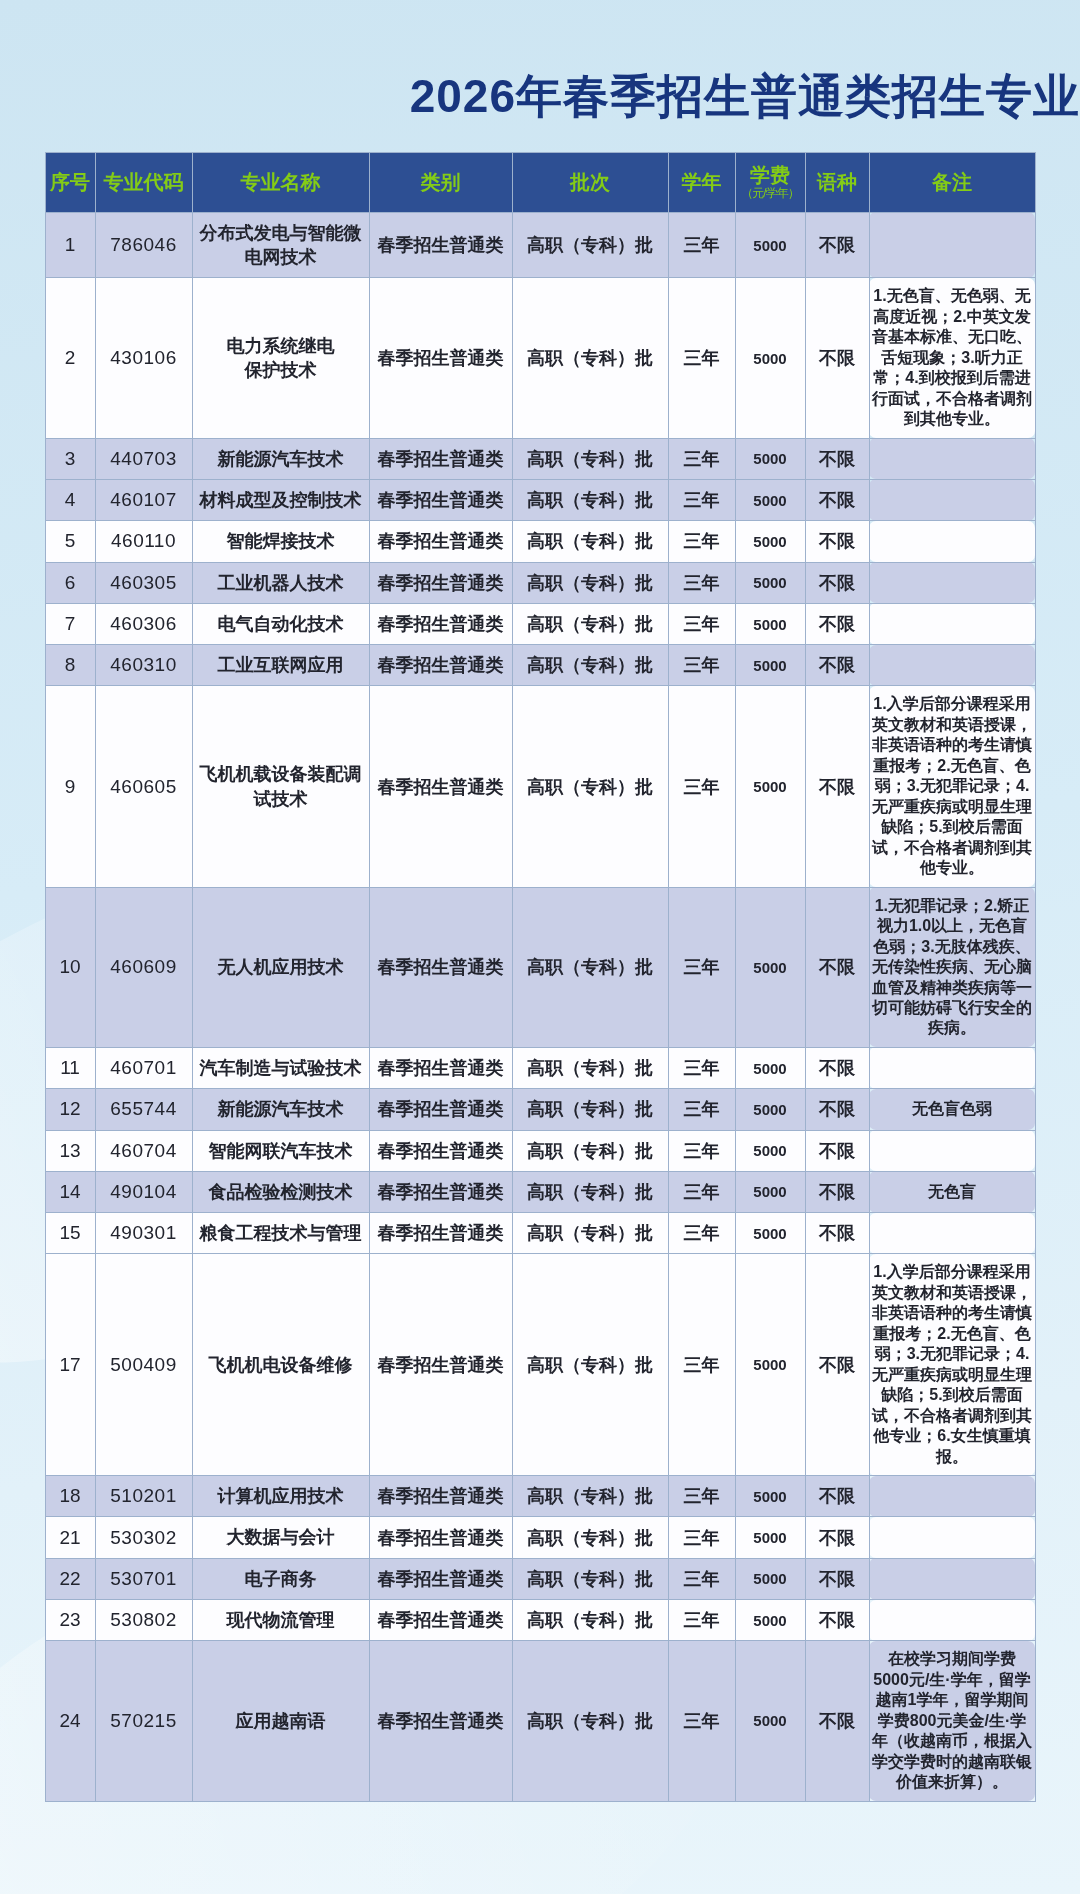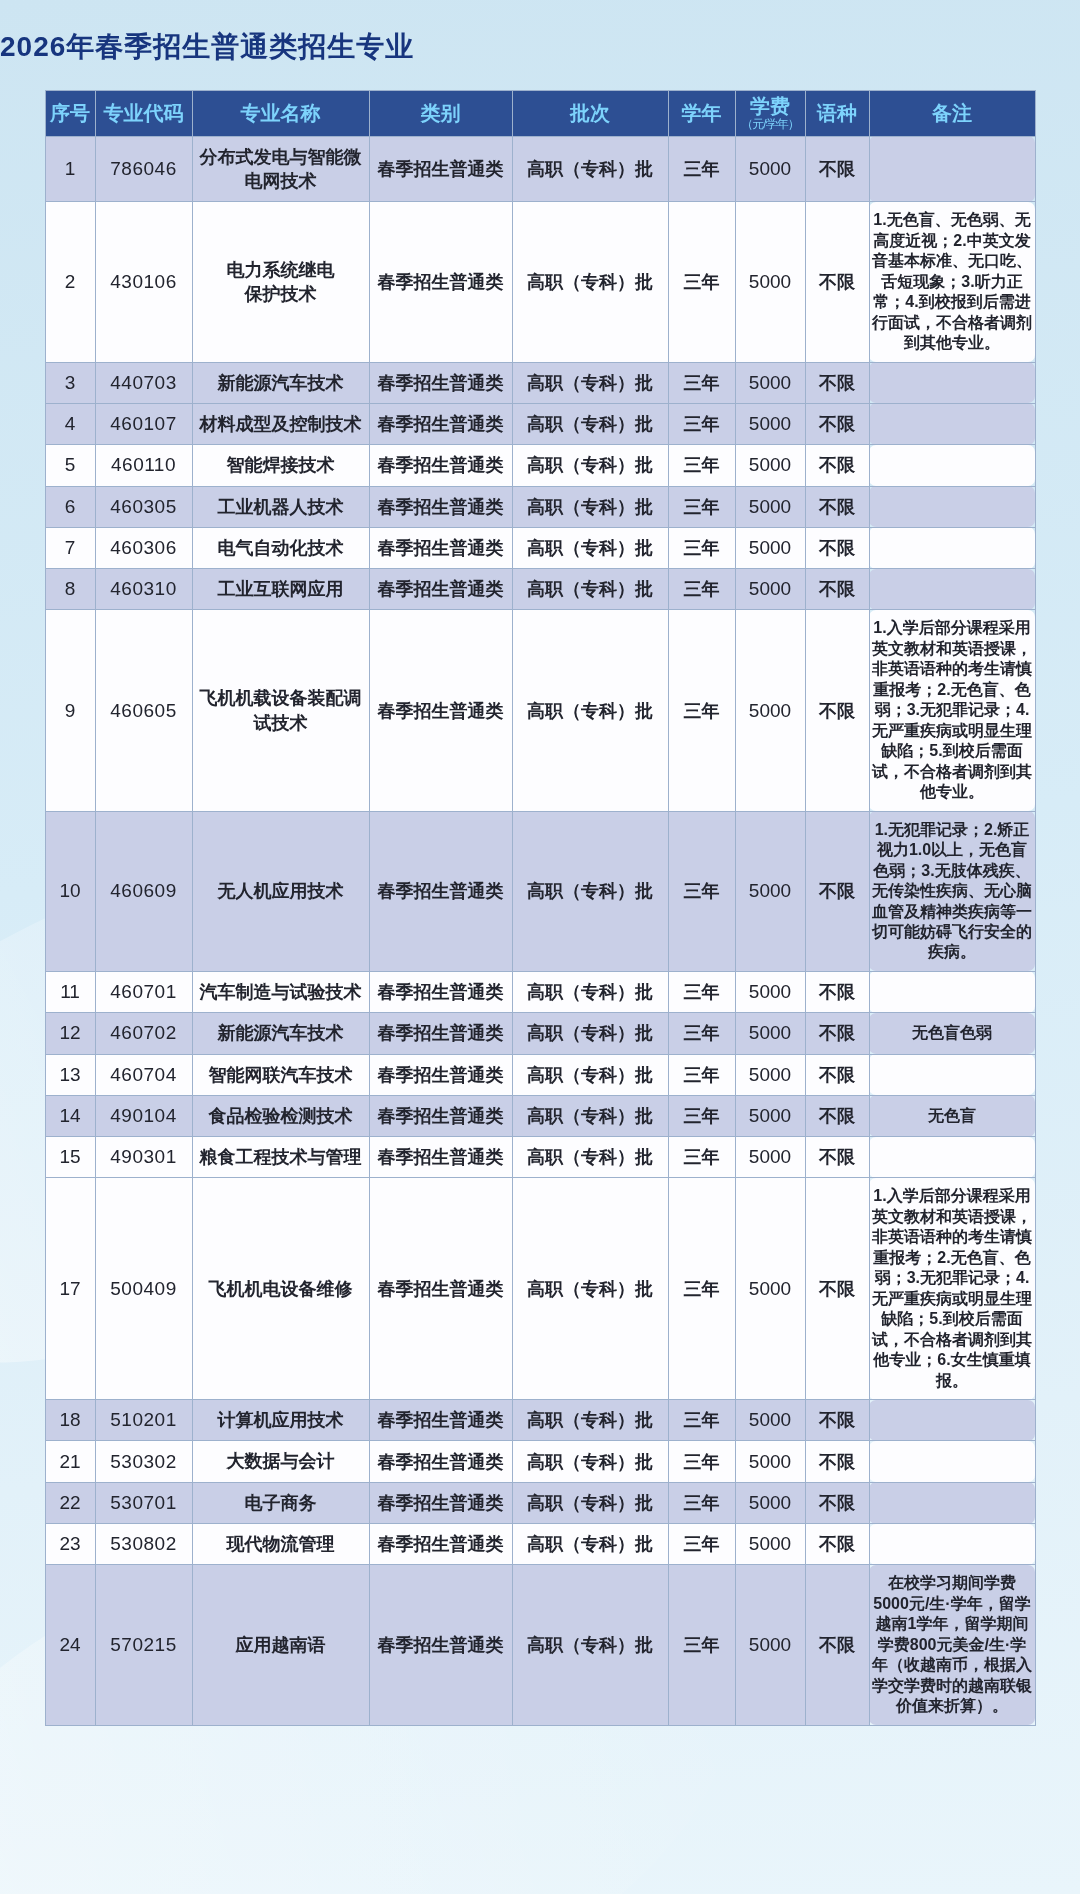--- a/index.html
+++ b/index.html
@@ -29,46 +29,46 @@
   .w2 {
     left: -150px; top: 1540px;
     width: 900px; height: 500px;
     transform: rotate(-18deg);
     border-radius: 50%;
     background: linear-gradient(90deg, rgba(255,255,255,0.38), rgba(255,255,255,0));
   }
   .title {
     position: relative;
     margin: 0;
-    padding: 28px 0 24px 0;
-    text-align: left;
-    font-size: 28px;
+    padding: 66px 0 24px 0;
+    text-align: right;
+    font-size: 46px;
     font-weight: bold;
     letter-spacing: 1px;
     color: var(--title-color, #17357e);
   }
   table.majors {
     position: relative;
     width: 990px;
     margin: 0 auto;
     border-collapse: collapse;
     table-layout: fixed;
   }
   .majors th, .majors td {
     border: 1px solid var(--border-color, #9db1cd);
     vertical-align: middle;
     text-align: center;
     overflow: hidden;
   }
   .majors thead th {
     background: var(--header-bg, #2d4f93);
-    color: #7dd3fc;
+    color: #84cc16;
     font-weight: bold;
     font-size: 20px;
-    padding: 4px 1px;
+    padding: 11px 1px;
     line-height: 1.15;
   }
   .th-sub {
     display: block;
     font-size: 12px;
     letter-spacing: -1px;
     font-weight: normal;
     white-space: nowrap;
   }
   .majors tbody td {
@@ -76,21 +76,21 @@
     color: #22242e;
     padding: 8px 2px;
   }
   .majors tbody tr.shaded td {
     background: var(--row-shaded, #c9cfe7);
   }
   .c-no   { font-size: 19px; font-weight: 500; }
   .c-code { font-size: 19px; font-weight: 500; letter-spacing: 0.5px; }
   .c-name { font-size: 18px; font-weight: 700; line-height: 1.35; padding: 6px 4px; white-space: pre-line; }
   .c-cat, .c-batch, .c-years, .c-lang { font-size: 18px; font-weight: 700; }
-  .c-fee  { font-size: 19px; font-weight: 400; }
+  .c-fee  { font-size: 15px; font-weight: 700; }
   .c-remark {
     font-size: 16px;
     font-weight: 600;
     line-height: 1.28;
     padding: 6px 3px;
     text-align: center;
     border-radius: 7px;
   }
 </style>
 </head>
@@ -244,21 +244,21 @@
     <td class="c-name">汽车制造与试验技术</td>
     <td class="c-cat">春季招生普通类</td>
     <td class="c-batch">高职（专科）批</td>
     <td class="c-years">三年</td>
     <td class="c-fee">5000</td>
     <td class="c-lang">不限</td>
     <td class="c-remark"></td>
   </tr>
       <tr class="shaded">
     <td class="c-no">12</td>
-    <td class="c-code">460702</td>
+    <td class="c-code">655744</td>
     <td class="c-name">新能源汽车技术</td>
     <td class="c-cat">春季招生普通类</td>
     <td class="c-batch">高职（专科）批</td>
     <td class="c-years">三年</td>
     <td class="c-fee">5000</td>
     <td class="c-lang">不限</td>
     <td class="c-remark">无色盲色弱</td>
   </tr>
       <tr>
     <td class="c-no">13</td>

